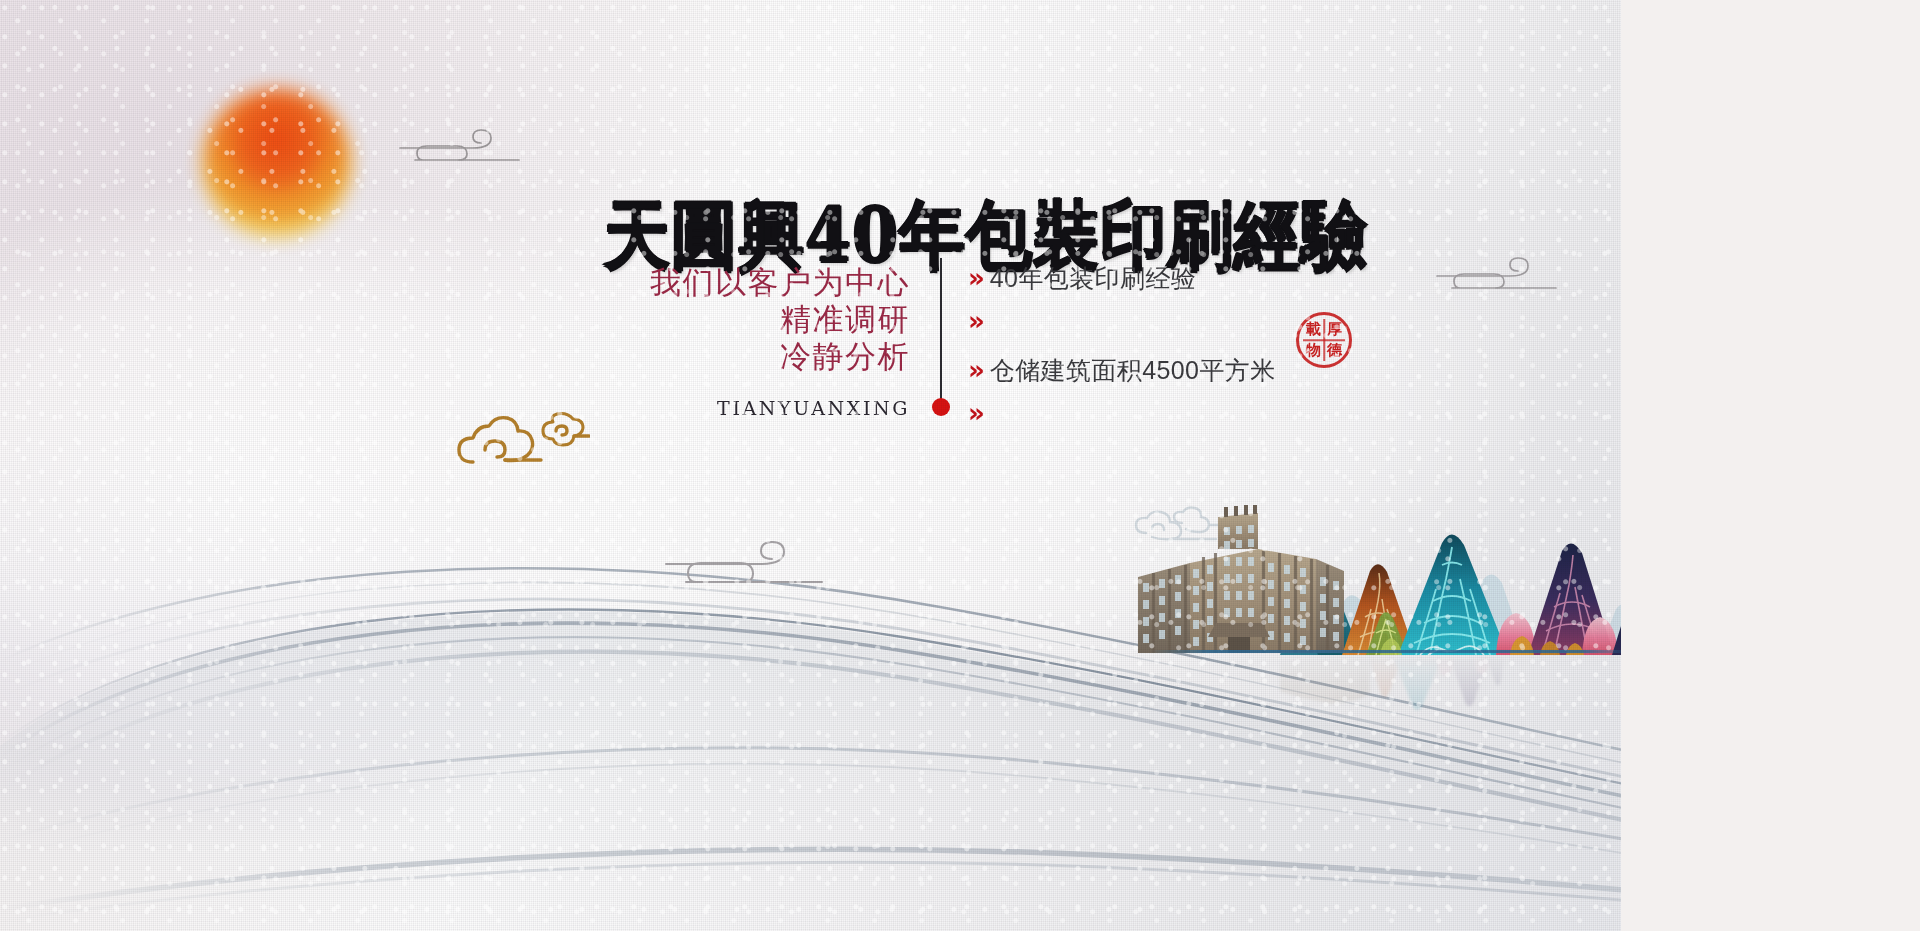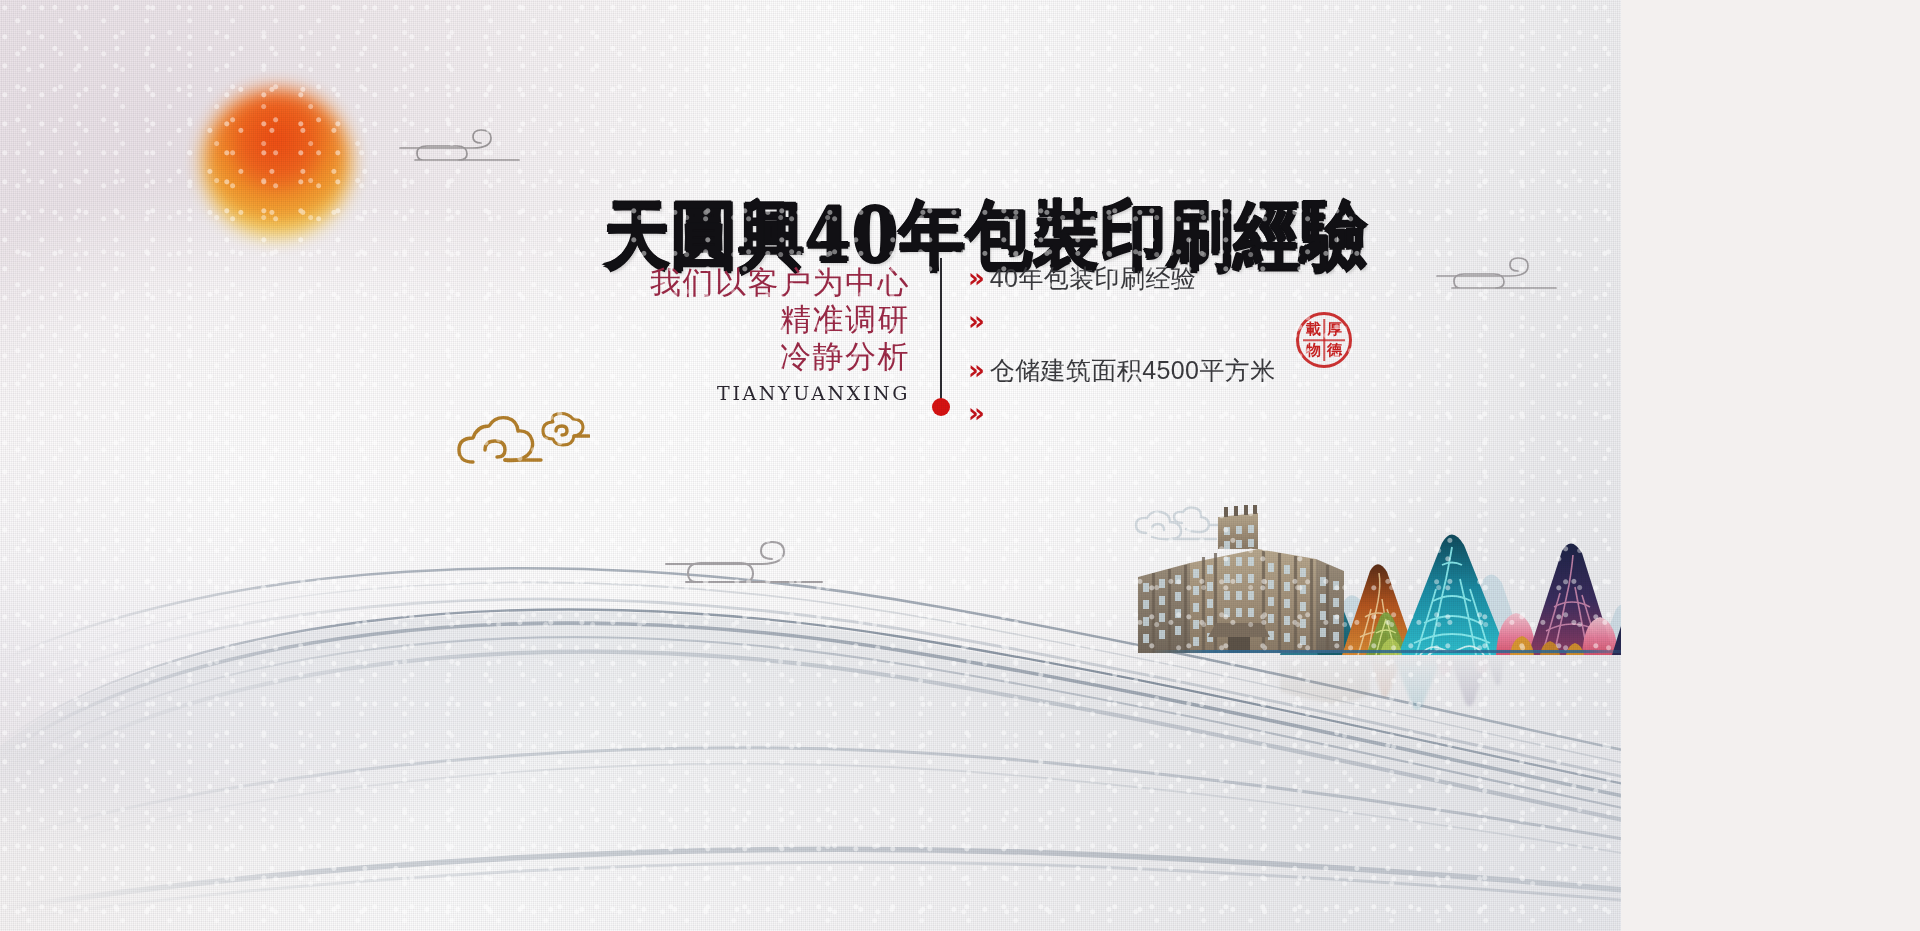--- a/index.html
+++ b/index.html
@@ -81,21 +81,21 @@
     text-shadow:1.6px 0 0 #111014, -1.2px 0 0 #111014, 0 1.2px 0 #111014, 0 -1px 0 #111014, 2px 2px 3px rgba(0,0,0,.16);
   }
 
   
   #slogan{position:absolute;left:638px;top:264px;width:272px;text-align:right;}
   #slogan .zh{
     font-family:"DejaVu Serif","Liberation Serif",serif;
     font-size:31px;line-height:37px;color:#9c2947;letter-spacing:1.5px;white-space:nowrap;
   }
   #slogan .en{
-    margin-top:7px;font-family:"DejaVu Serif","Liberation Serif",serif;
+    margin-top:22px;font-family:"DejaVu Serif","Liberation Serif",serif;
     font-size:19px;letter-spacing:2.6px;color:#2b2730;white-space:nowrap;
   }
 
   
   #divider{position:absolute;left:940px;top:258px;width:2px;height:150px;background:#2b2a30;}
   #dividerDot{position:absolute;left:932px;top:398px;width:18px;height:18px;border-radius:50%;background:#d81212;}
 
   
   #bullets{position:absolute;left:968px;top:262px;}
   .bullet{display:flex;align-items:baseline;height:37px;margin-bottom:9px;white-space:nowrap;}

